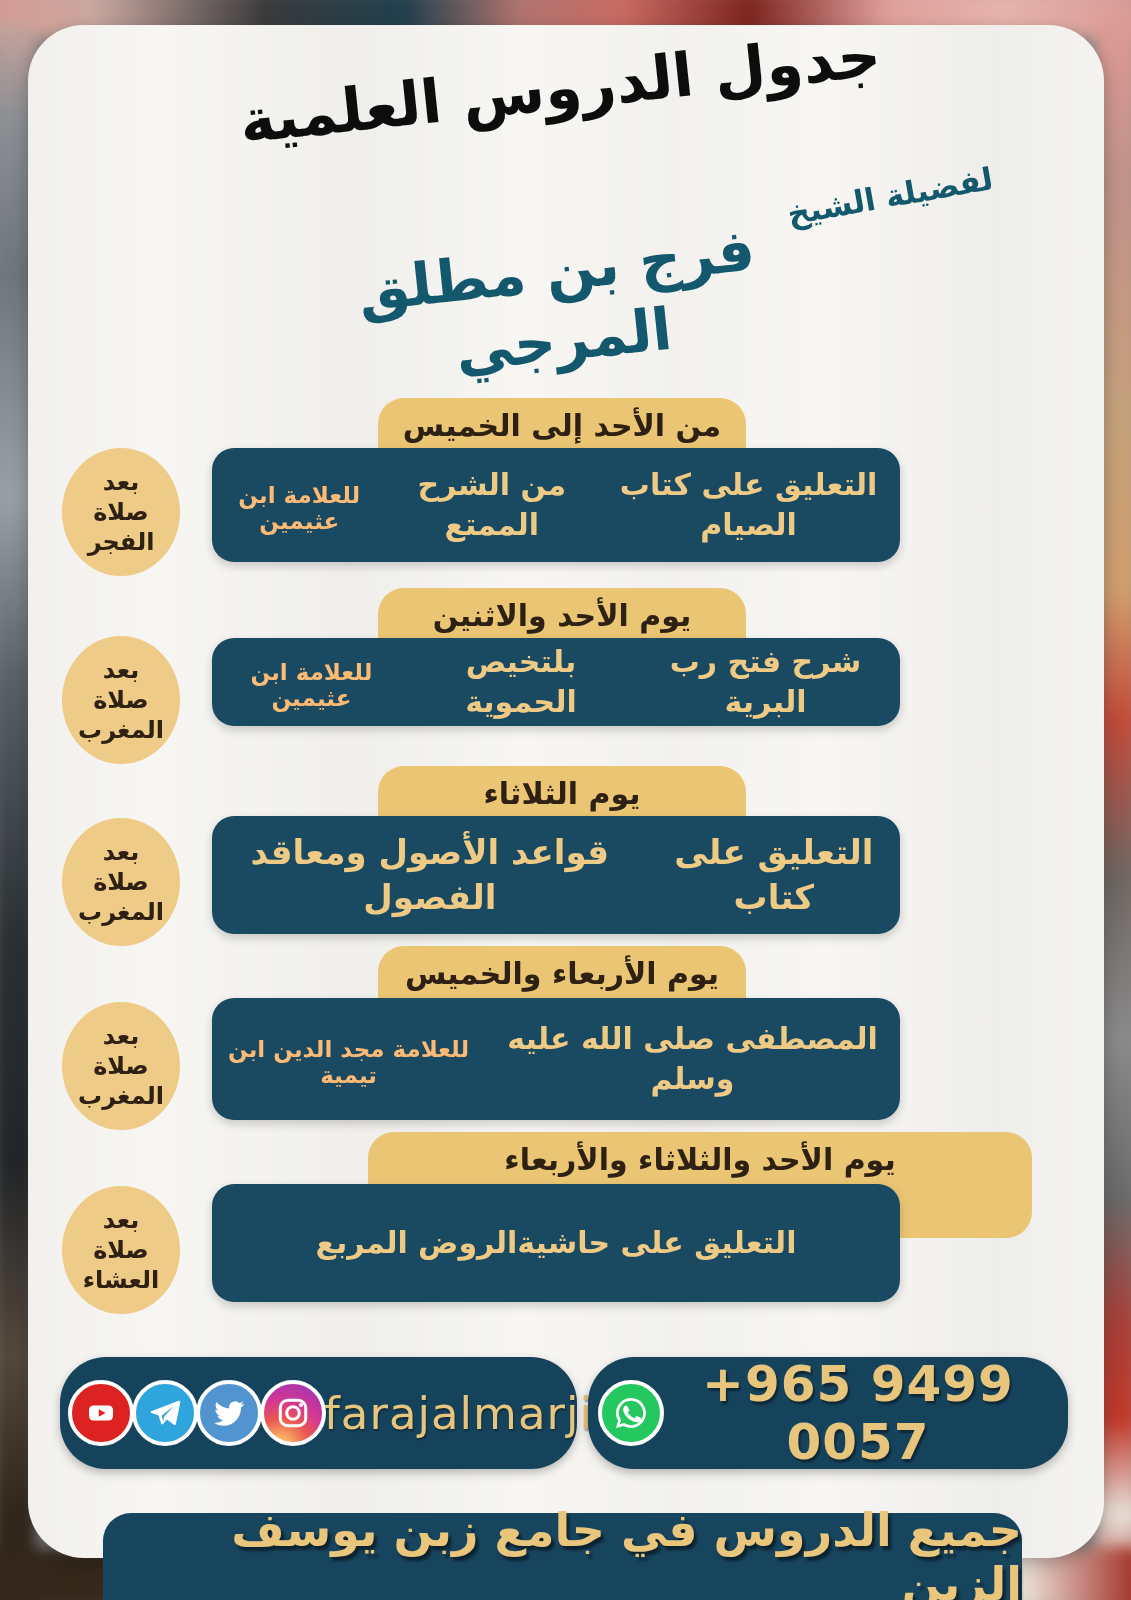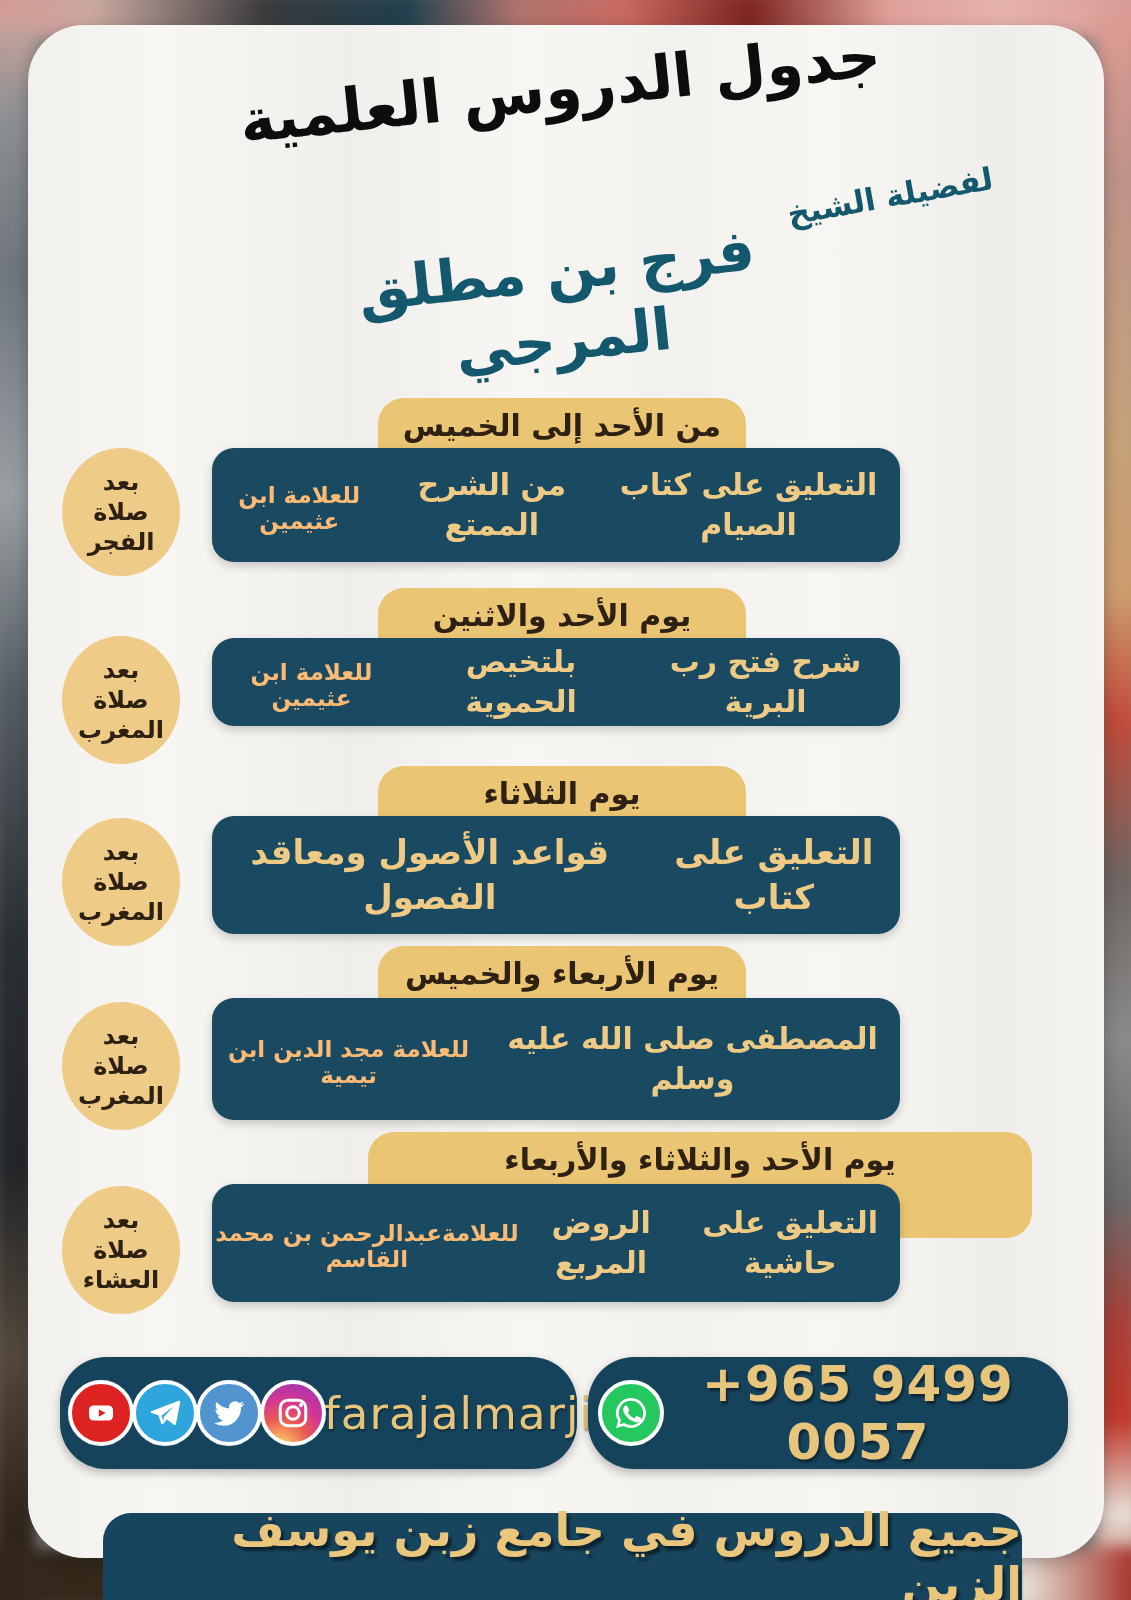--- a/index.html
+++ b/index.html
@@ -166,21 +166,20 @@
   <div class="time-circle" style="top:1002px">
     <span>بعد</span>
     <span>صلاة</span>
     <span>المغرب</span>
   </div>
 
   <div class="day-pill wide" style="top:1132px">يوم الأحد والثلاثاء والأربعاء</div>
   <div class="lesson-box" style="top:1184px;height:118px">
     <div class="lesson-line">التعليق على حاشية</div>
     <div class="lesson-line">الروض المربع</div>
-    <div class="lesson-author">للعلامةعبدالرحمن بن محمد القاسم</div>
   </div>
   <div class="time-circle" style="top:1186px">
     <span>بعد</span>
     <span>صلاة</span>
     <span>العشاء</span>
   </div>
 
   <div class="social-pill social-left">
     <div class="icon-ring ic-youtube">
       <svg viewBox="0 0 24 24">

